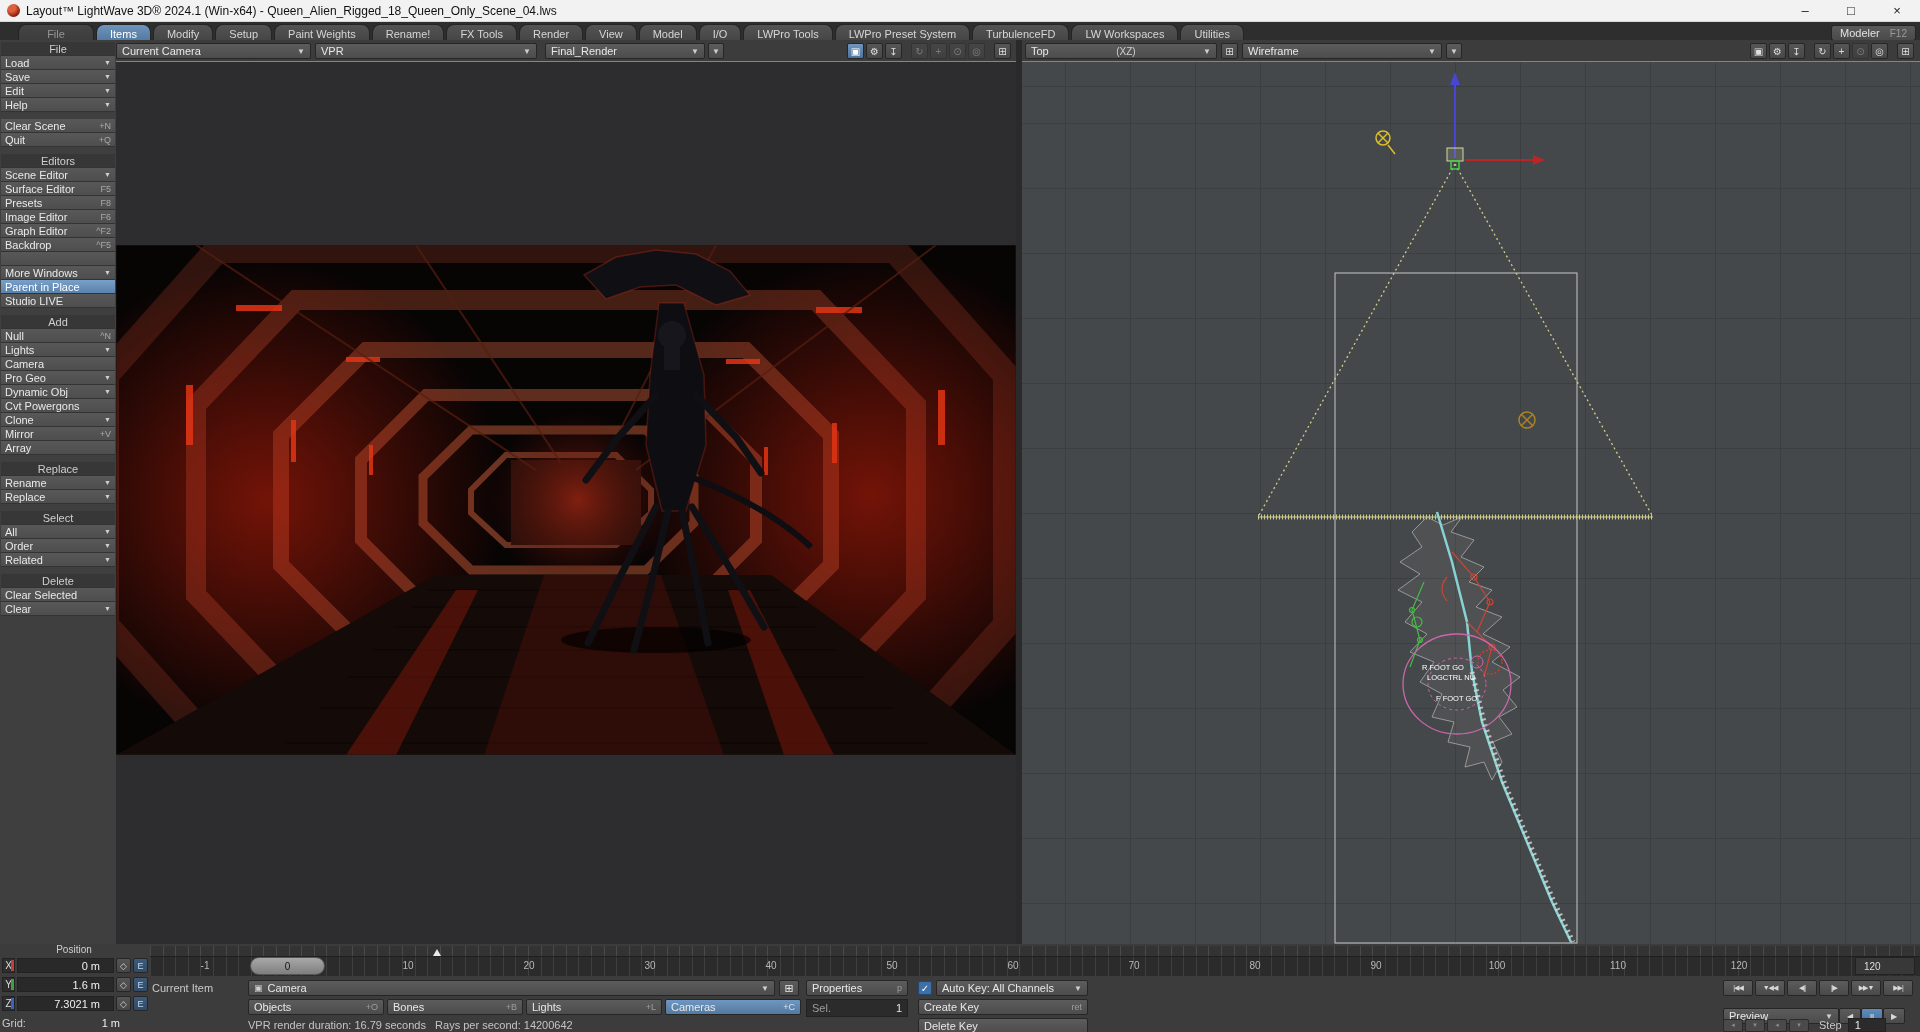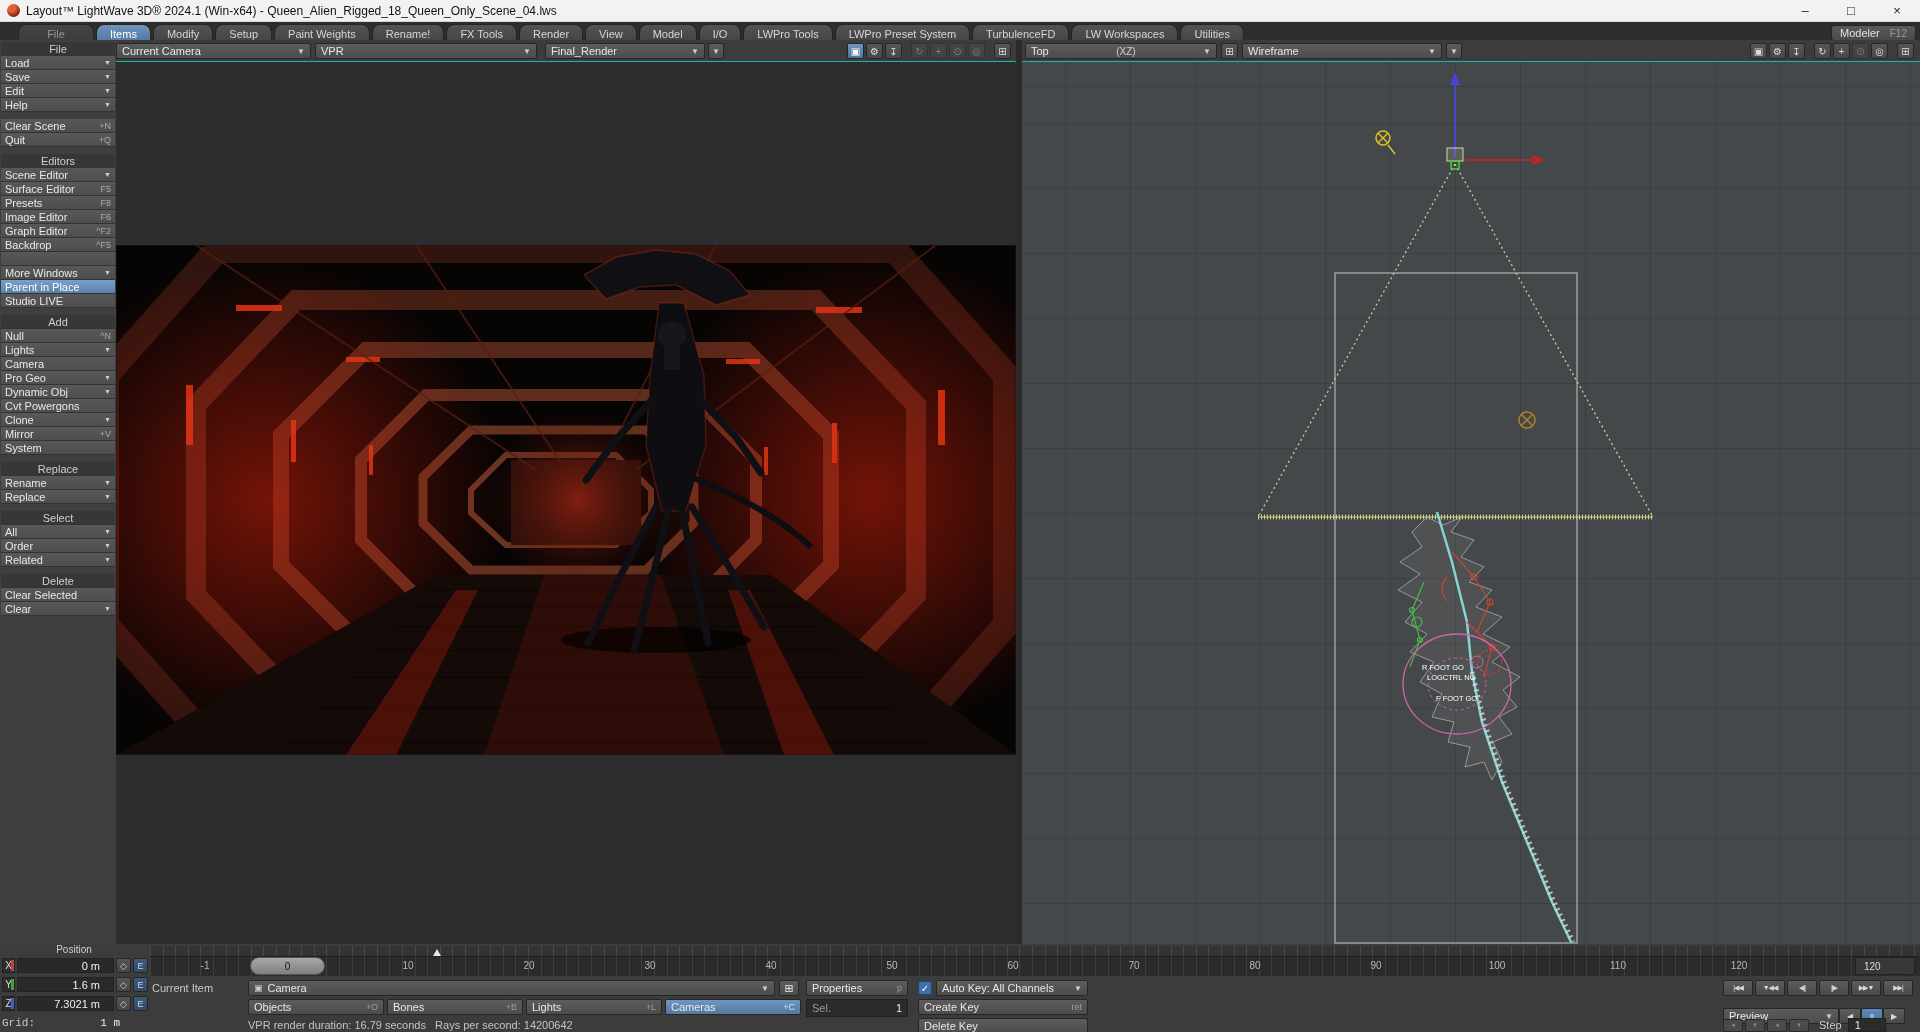--- a/index.html
+++ b/index.html
@@ -80,21 +80,21 @@
   .posrow { position:absolute; left:2px; width:146px; height:15px; display:flex; gap:2px; }
   .axtab { width:13px; height:15px; background:#2e2e2e; border:1px solid #222;
     font-size:10px; color:#ddd; display:flex; align-items:center; justify-content:center; position:relative; }
   .axtab i { position:absolute; right:0; top:1px; bottom:1px; width:3px; }
   .posval { flex:1; background:#292929; border:1px solid #222; color:#f0f0f0; font-size:11px;
     display:flex; align-items:center; justify-content:flex-end; padding-right:13px; }
   .minibtn { width:15px; height:15px; background:linear-gradient(#555,#464646); border:1px solid #262626;
     color:#cfcfcf; font-size:9px; display:flex; align-items:center; justify-content:center; border-radius:2px; }
   .minibtn.e { background:linear-gradient(#3d5a7a,#324b66); color:#bcd8f0; }
   #grid-row { position:absolute; left:2px; top:72px; width:146px; height:14px;
-    font-size:11px; color:#c9c9c9; display:flex; align-items:center;font-family:Liberation Mono, monospace; }
+    font-size:11px; color:#c9c9c9; display:flex; align-items:center; }
   #grid-row .gv { margin-left:auto; margin-right:28px; color:#eee; }
 
   #tickstrip { position:absolute; left:150px; top:2px; width:1770px; height:10px; background:#333;
     background-image:repeating-linear-gradient(90deg,#4a4a4a 0 1px,transparent 1px 12.6px); }
   #key-marker { position:absolute; left:283px; top:3px; width:0; height:0;
     border-left:4px solid transparent; border-right:4px solid transparent; border-bottom:7px solid #e8e8e8; }
   #ruler { position:absolute; left:150px; top:12px; width:1770px; height:20px; background:#2b2b2b;
     border-top:1px solid #1f1f1f;
     background-image:repeating-linear-gradient(90deg,#3f3f3f 0 1px,transparent 1px 12.6px); }
   .fr { position:absolute; top:3px; font-size:10px; color:#b8b8b8; transform:translateX(-50%); }
@@ -464,21 +464,21 @@
       <span class="arr">▼</span>
     </div>
 
     <div class="srow">
       <span class="lbl">Mirror</span>
       <span class="sc">+V</span>
 
     </div>
 
     <div class="srow">
-      <span class="lbl">System</span>
+      <span class="lbl">Array</span>
 
     </div>
 
     <div class="srow gap">
       
       
       
     </div>
 
     <div class="srow header">

